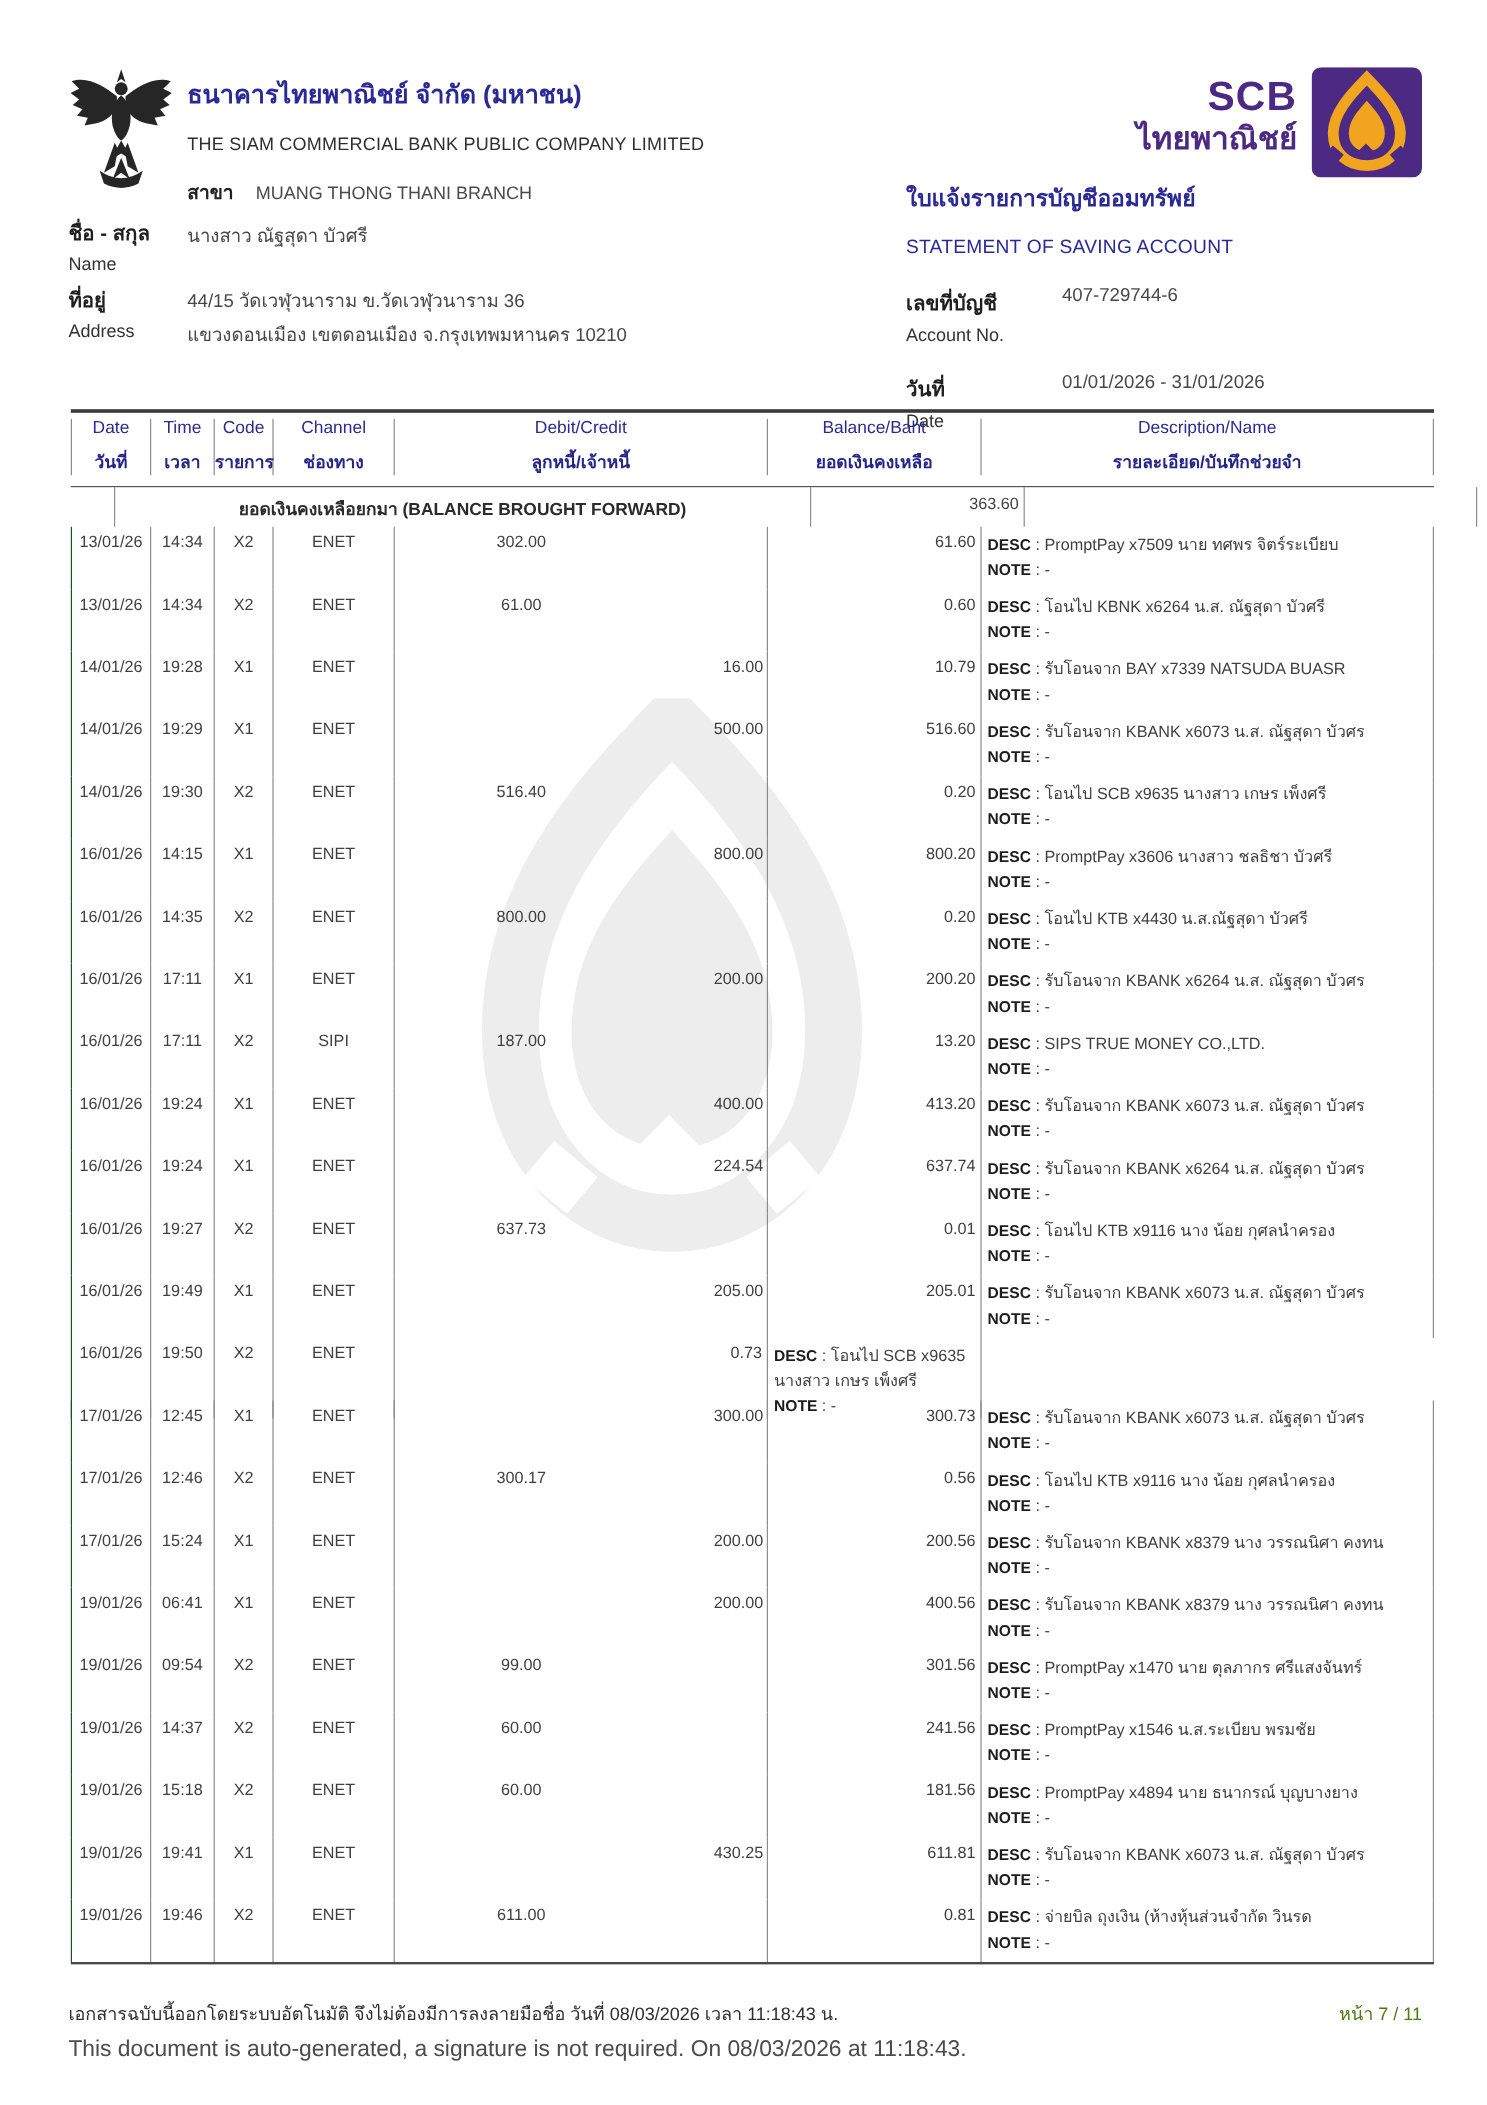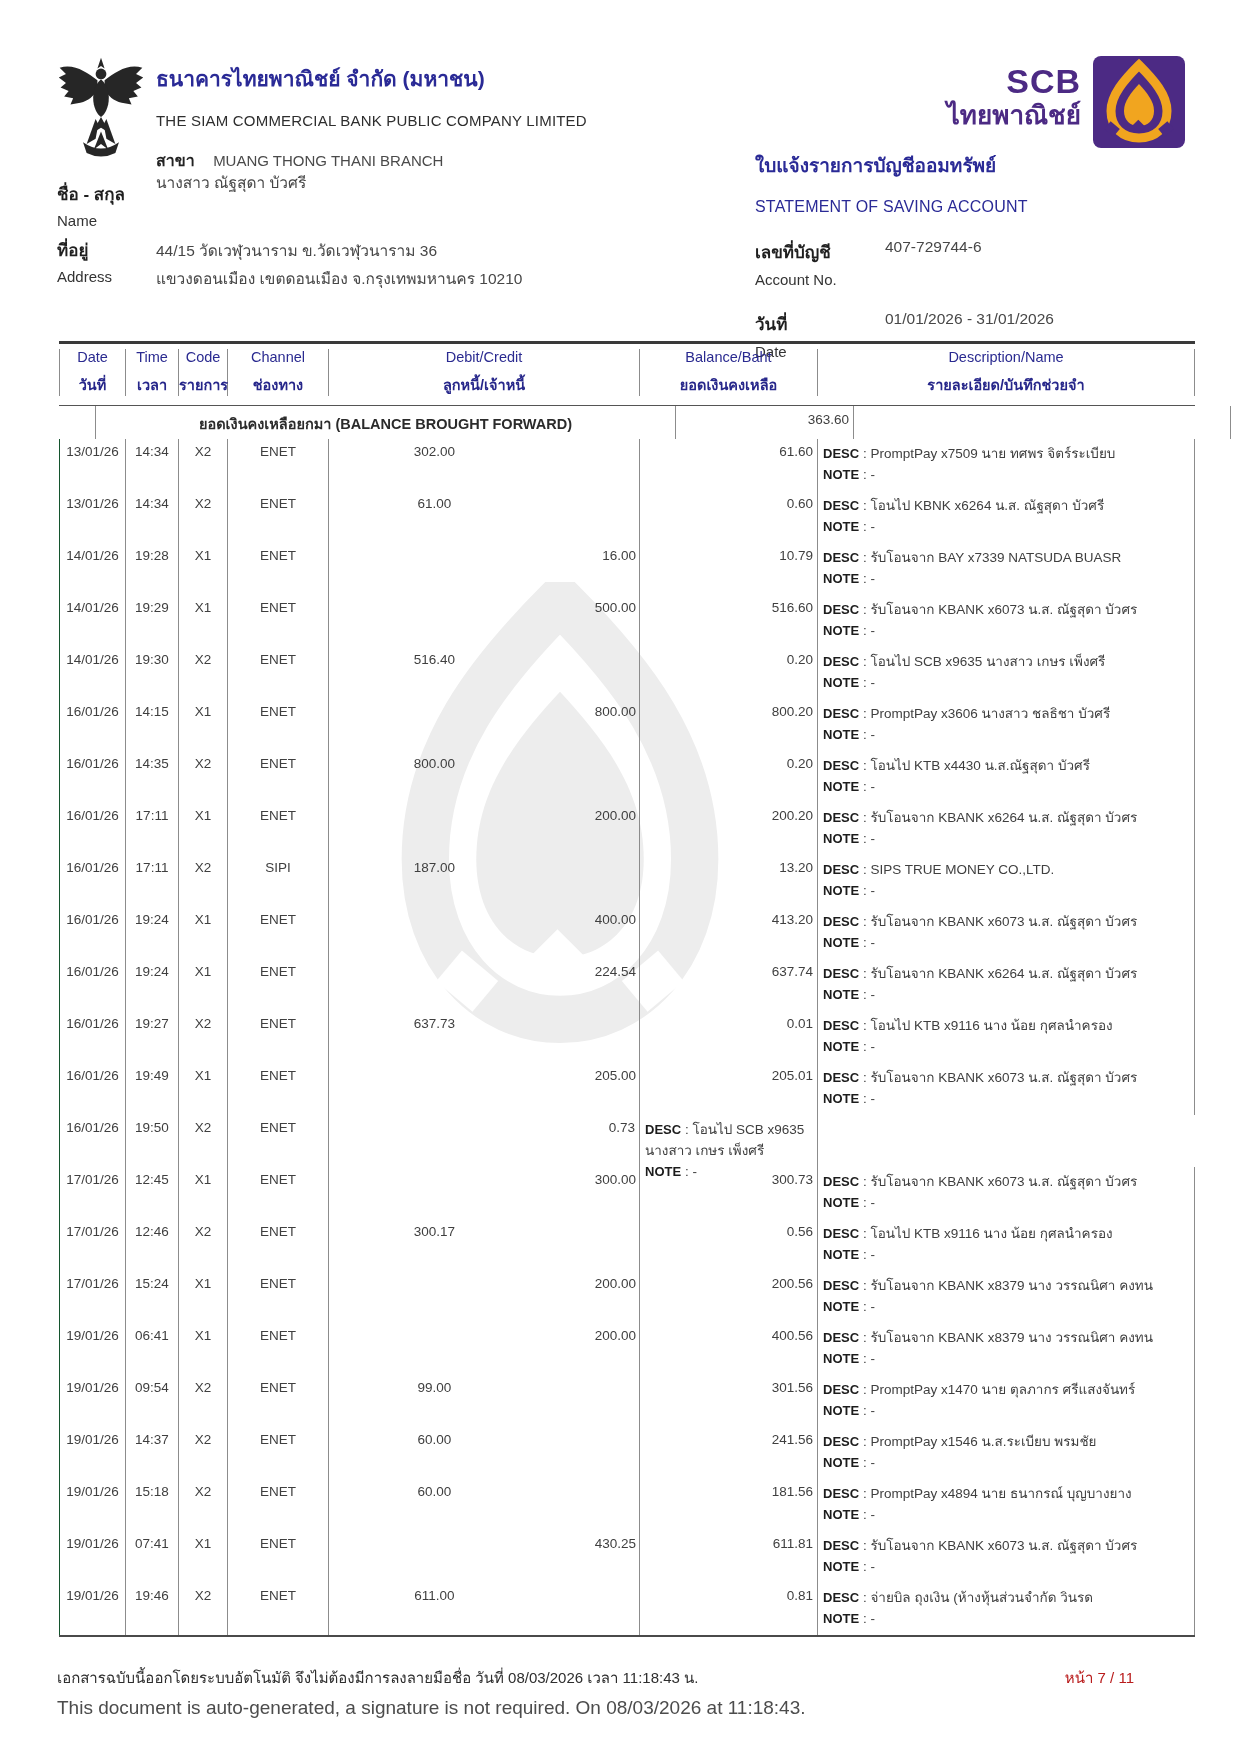--- a/index.html
+++ b/index.html
@@ -58,21 +58,21 @@
   .cAmt .credit{flex:1;text-align:right;padding-right:3px;}
   .cBal{text-align:right;padding-right:4px !important;}
   .cDesc{padding-left:5px;padding-top:4px !important;font-size:12.5px;color:#454545;line-height:21px;}
   .cDesc .lbl{font-weight:bold;color:#1c1c1c;font-size:13px;}
   .sep{white-space:pre;}
   #tbot{border-top:2px solid #4a4a4a;height:0;}
 
   
   #footer-th{left:57px;top:1666px;font-size:15px;color:#2e2e2e;}
   #footer-en{left:57px;top:1697px;font-size:19px;color:#4c4c4c;}
-  #footer-page{left:884px;top:1666px;width:250px;text-align:right;font-size:15px;color:#b91c1c;}
+  #footer-page{left:935px;top:1666px;width:250px;text-align:right;font-size:15px;color:#4d7c0f;}
 </style>
 </head>
 <body>
 
 <div class="abs" id="watermark">
   <svg width="364" height="478" viewBox="0 0 200 262">
     <path d="M100 10 C 62 48 26 92 26 152 C 26 206 60 240 100 240 C 140 240 174 206 174 152 C 174 92 138 48 100 10 Z" fill="none" stroke="#ededed" stroke-width="26"></path>
     <path d="M100 60 C 76 86 54 114 54 152 C 54 186 74 206 100 206 C 126 206 146 186 146 152 C 146 114 124 86 100 60 Z" fill="#ededed"></path>
     <rect x="88" y="196" width="24" height="20" fill="#ffffff" transform="rotate(45 100 206)"></rect>
     <rect x="36" y="208" width="26" height="22" fill="#ffffff" transform="rotate(40 49 219)"></rect>
@@ -121,21 +121,21 @@
       <rect x="67" y="68" width="12" height="10" fill="#4c2a84" transform="rotate(-40 73 73)"></rect>
     </svg>
   </div>
 </div>
 
 <div id="cust-block">
   <div class="abs" style="left:57px;top:180px;">
     <div class="lblth">ชื่อ - สกุล</div>
     <div class="lblen">Name</div>
   </div>
-  <div class="abs cust-val" style="left:156px;top:170px;">นางสาว ณัฐสุดา บัวศรี</div>
+  <div class="abs cust-val" style="left:156px;top:184px;">นางสาว ณัฐสุดา บัวศรี</div>
   <div class="abs" style="left:57px;top:236px;">
     <div class="lblth">ที่อยู่</div>
     <div class="lblen">Address</div>
   </div>
   <div class="abs cust-val" style="left:156px;top:238px;">44/15 วัดเวฬุวนาราม ข.วัดเวฬุวนาราม 36</div>
   <div class="abs cust-val" style="left:156px;top:266px;">แขวงดอนเมือง เขตดอนเมือง จ.กรุงเทพมหานคร 10210</div>
 </div>
 
 <div class="abs" id="stmt-block">
   <div class="stmt-title-th">ใบแจ้งรายการบัญชีออมทรัพย์</div>
@@ -522,21 +522,21 @@
     </div>
     <div class="cBal">181.56</div>
     <div class="cDesc">
       <div><span class="lbl">DESC</span><span class="sep"> : </span><span>PromptPay x4894 นาย ธนากรณ์ บุญบางยาง</span></div>
       <div><span class="lbl">NOTE</span><span class="sep"> : </span><span>-</span></div>
     </div>
   </div>
 
   <div class="trow grid7">
     <div class="cDate">19/01/26</div>
-    <div class="cTime">07:41</div>
+    <div class="cTime">19:41</div>
     <div class="cCode">X1</div>
     <div class="cChan">ENET</div>
     <div class="cAmt">
       <span class="debit"></span>
       <span class="credit">430.25</span>
     </div>
     <div class="cBal">611.81</div>
     <div class="cDesc">
       <div><span class="lbl">DESC</span><span class="sep"> : </span><span>รับโอนจาก KBANK x6073 น.ส. ณัฐสุดา บัวศร</span></div>
       <div><span class="lbl">NOTE</span><span class="sep"> : </span><span>-</span></div>

